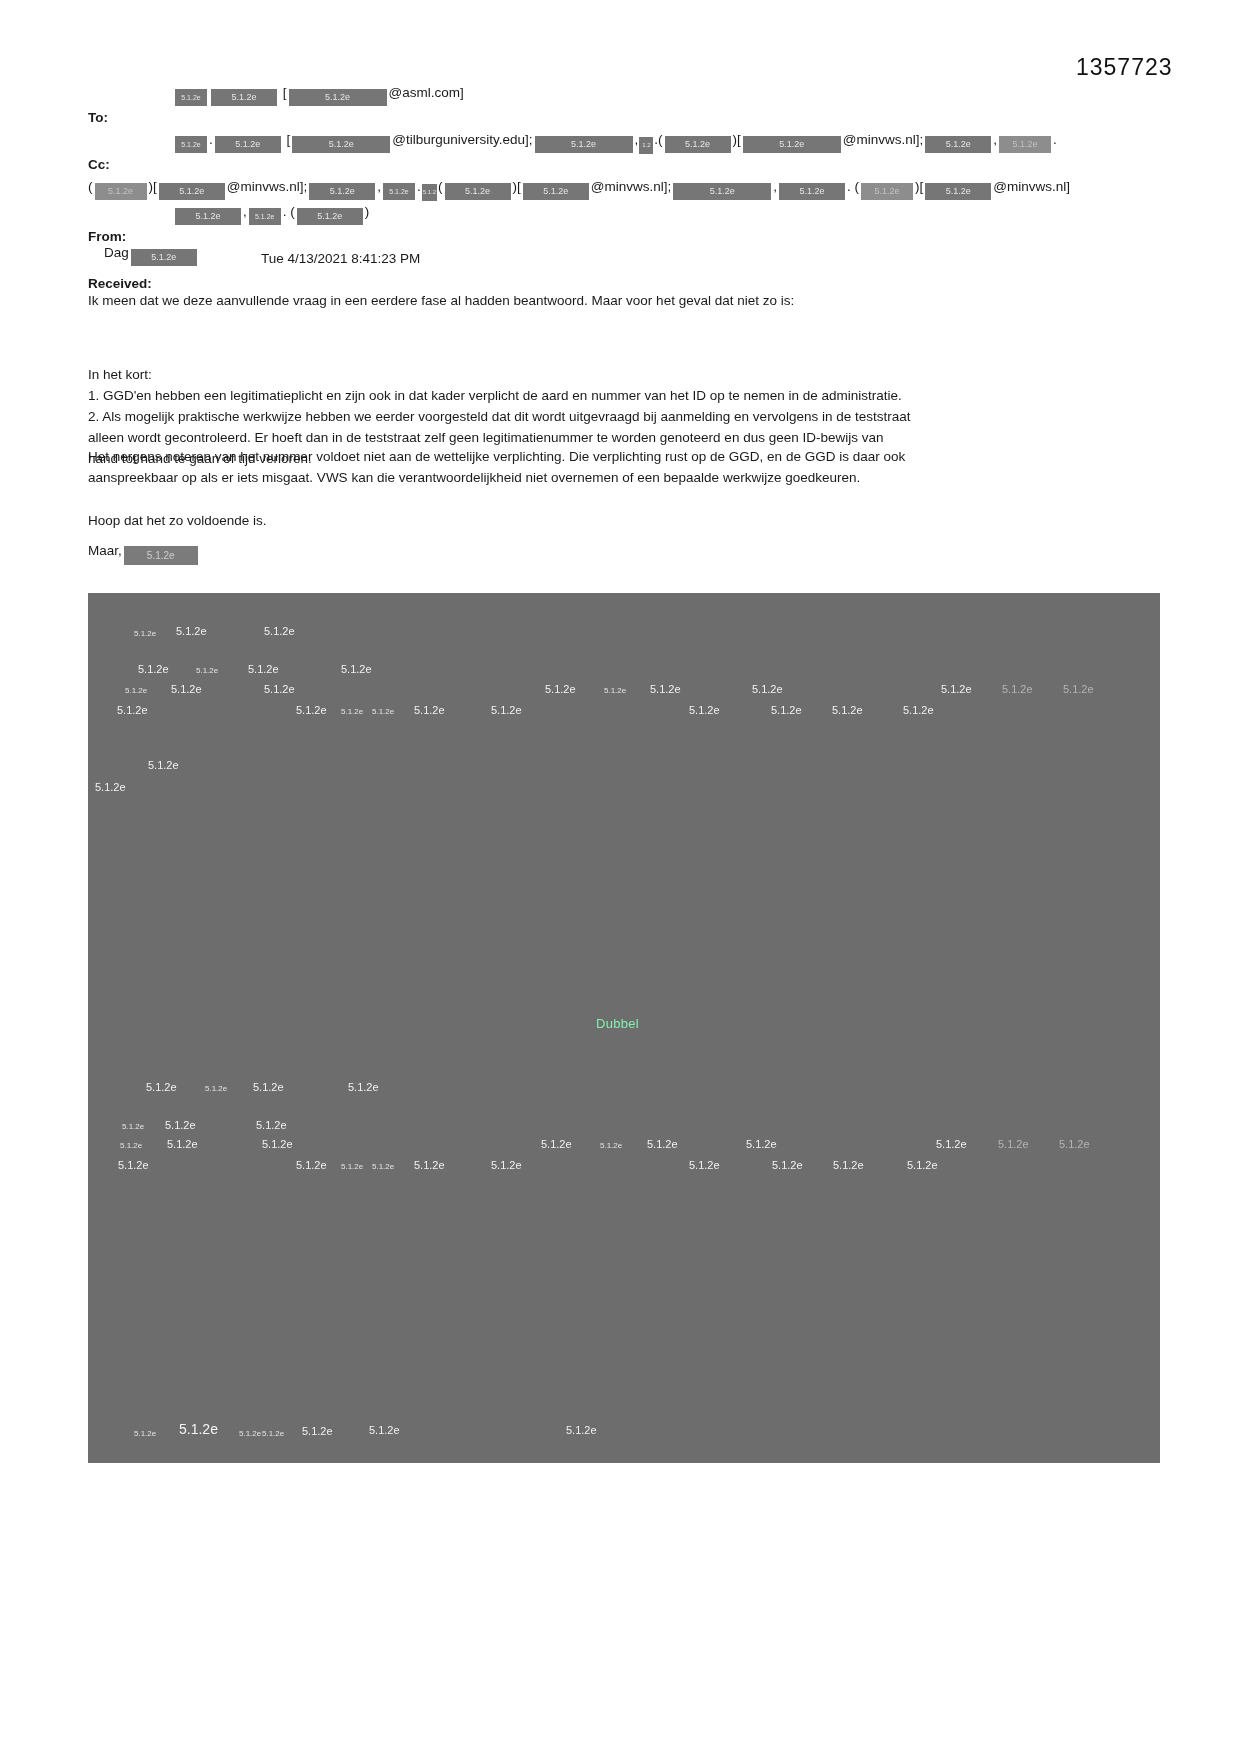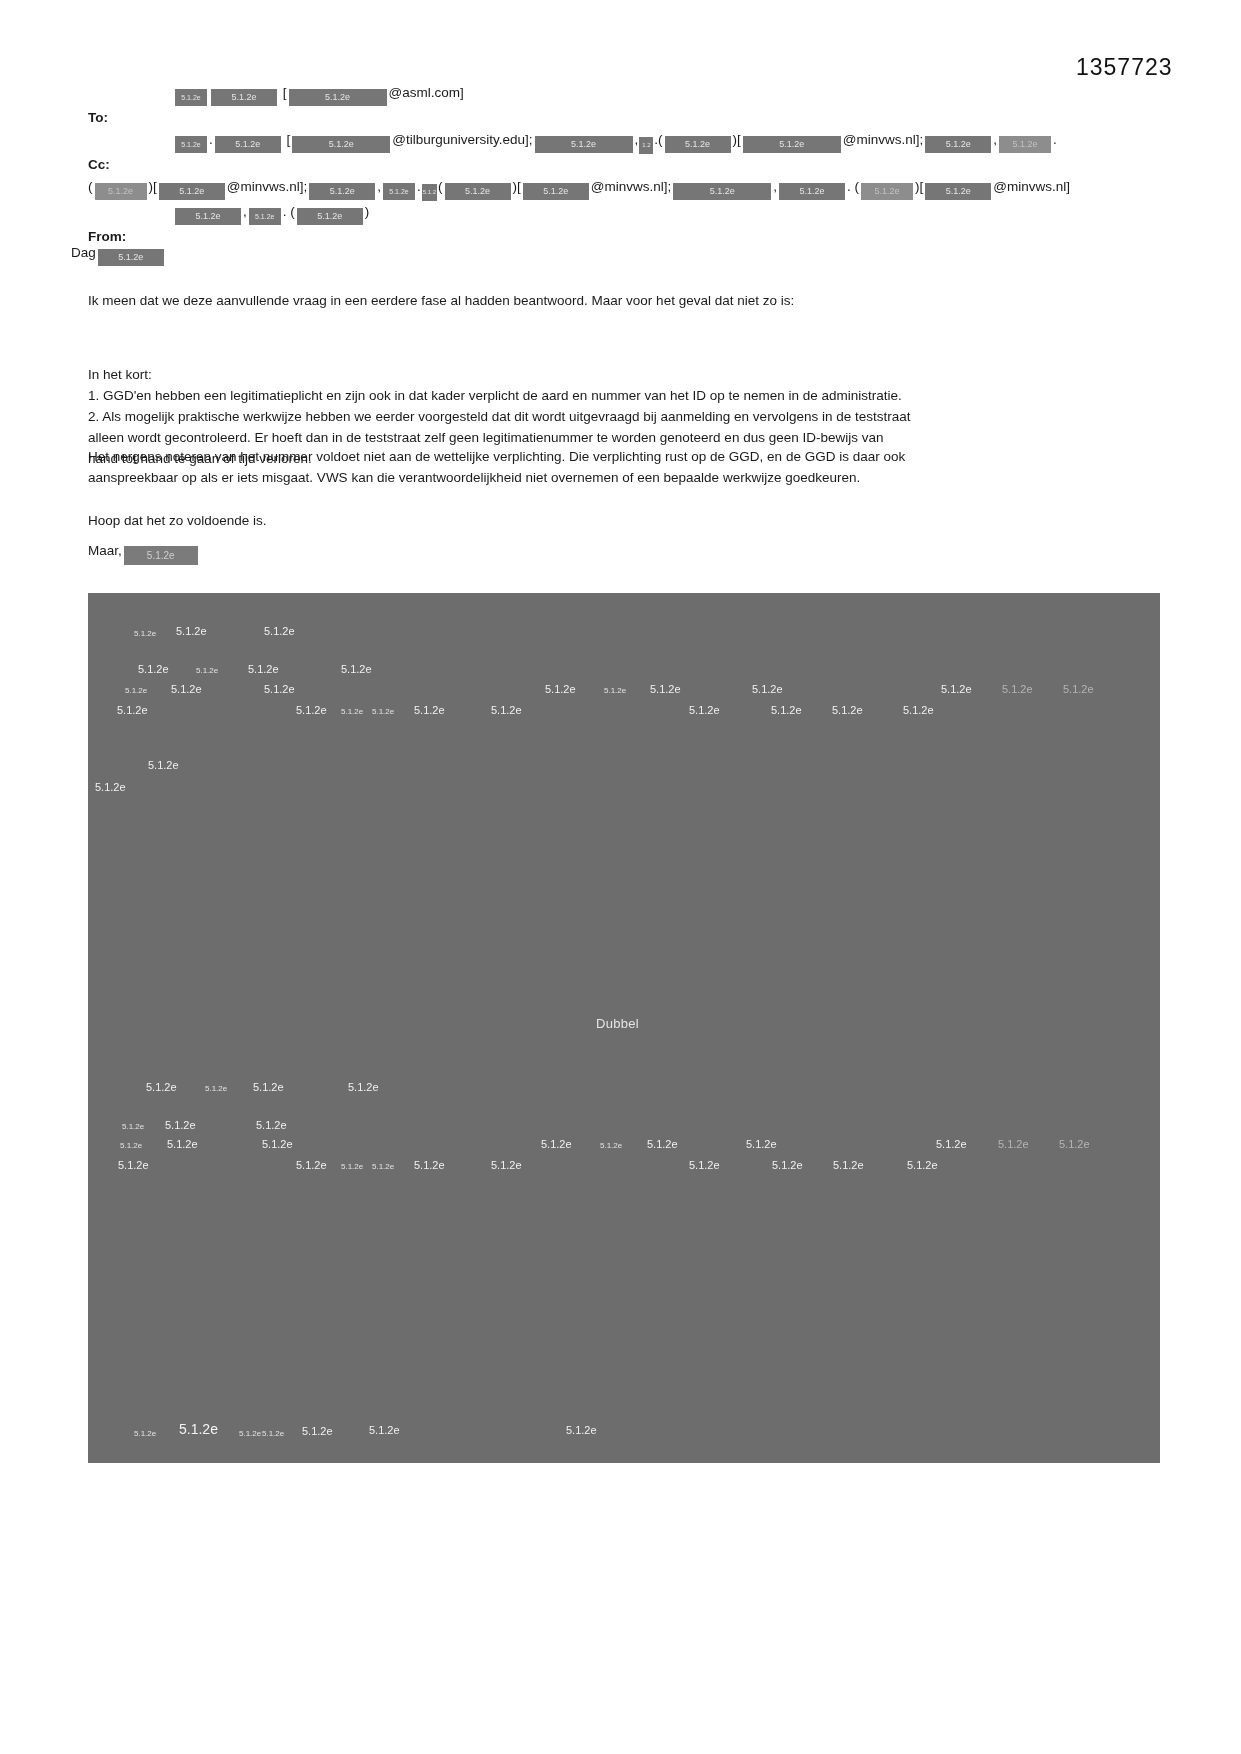--- a/index.html
+++ b/index.html
@@ -14,52 +14,55 @@
   .seg{white-space:pre;}
   .redact{display:inline-block;background:#767676;color:#e6e6e6;font-size:9px;text-align:center;
           line-height:11px;padding:3px 5px;margin:0 2px;vertical-align:-3px;min-width:44px;}
   .redact.sm{min-width:26px;font-size:7px;padding:3px 3px;}
   .redact.md{min-width:56px;}
   .redact.wide{min-width:88px;}
   .redact.tiny{min-width:12px;font-size:6px;padding:3px 1px;margin:0 1px;}
   .redact.dim{background:#8d8d8d;color:#c2c2c2;min-width:42px;}
   .redact.sig{min-width:62px;background:#7b7b7b;color:#cfcfcf;font-size:10px;padding:4px 6px;vertical-align:-4px;}
   .para{position:absolute;left:88px;width:1078px;font-size:13.5px;line-height:21px;white-space:pre-line;}
-  #greeting{position:absolute;left:71px;top:245px;font-size:13.5px;}
+  #greeting{position:absolute;left:104px;top:245px;font-size:13.5px;}
   #p1{top:290px;}
   #p2{top:333px;margin-top:31px;}
   #p3{top:446px;}
   #p4{top:510px;}
   #signature{position:absolute;left:88px;top:543px;font-size:13.5px;}
   #redacted-block{position:absolute;left:88px;top:593px;width:1072px;height:870px;background:#6d6d6d;}
   .blk-label{position:absolute;color:#f1f1f1;font-size:11px;white-space:nowrap;}
   .blk-label.sm{font-size:8px;color:#e3e3e3;}
   .blk-label.dim{color:#b5b5b5;}
   .blk-label.lg{font-size:14px;color:#f5f5f5;}
-  .blk-label.dub{font-size:13px;color:#e5e5e5;letter-spacing:.3px;}
+  .blk-label.dub{font-size:13px;color:#86efac;letter-spacing:.3px;}
 </style>
 </head>
 <body>
 
 <div id="page">
 
   <div id="doc-number">1357723</div>
 
   <div id="email-header">
     <div class="hrow">
       <span class="hlabel">To:</span><span class="hval"><span class="redact sm">5.1.2e</span><span class="redact md">5.1.2e</span><span class="seg"> [</span><span class="redact wide">5.1.2e</span><span class="seg">@asml.com]</span></span>
     </div>
     <div class="hrow">
       <span class="hlabel">Cc:</span><span class="hval"><span class="redact sm">5.1.2e</span><span class="seg">.</span><span class="redact md">5.1.2e</span><span class="seg"> [</span><span class="redact wide">5.1.2e</span><span class="seg">@tilburguniversity.edu];</span><span class="redact wide">5.1.2e</span><span class="seg">,</span><span class="redact tiny">1.2</span><span class="seg">.(</span><span class="redact md">5.1.2e</span><span class="seg">)[</span><span class="redact wide">5.1.2e</span><span class="seg">@minvws.nl];</span><span class="redact md">5.1.2e</span><span class="seg">,</span><span class="redact dim">5.1.2e</span><span class="seg">.</span></span>
     </div>
     <div class="hrow">
       <span class="hval"><span class="seg">(</span><span class="redact dim">5.1.2e</span><span class="seg">)[</span><span class="redact md">5.1.2e</span><span class="seg">@minvws.nl];</span><span class="redact md">5.1.2e</span><span class="seg">,</span><span class="redact sm">5.1.2e</span><span class="seg">.</span><span class="redact tiny">5.1.2</span><span class="seg">(</span><span class="redact md">5.1.2e</span><span class="seg">)[</span><span class="redact md">5.1.2e</span><span class="seg">@minvws.nl];</span><span class="redact wide">5.1.2e</span><span class="seg">,</span><span class="redact md">5.1.2e</span><span class="seg">. (</span><span class="redact dim">5.1.2e</span><span class="seg">)[</span><span class="redact md">5.1.2e</span><span class="seg">@minvws.nl]</span></span>
     </div>
     <div class="hrow">
       <span class="hlabel">From:</span><span class="hval"><span class="redact md">5.1.2e</span><span class="seg">,</span><span class="redact sm">5.1.2e</span><span class="seg">. (</span><span class="redact md">5.1.2e</span><span class="seg">)</span></span>
+    </div>
+    <div class="hrow">
+      <span class="hlabel">Received:</span><span class="hval wide-indent">Tue 4/13/2021 8:41:23 PM</span>
     </div>
   </div>
 
   <div id="greeting"><span class="seg">Dag</span><span class="redact md">5.1.2e</span></div>
 
   <div id="p1" class="para">Ik meen dat we deze aanvullende vraag in een eerdere fase al hadden beantwoord. Maar voor het geval dat niet zo is:</div>
   <div id="p2" class="para">In het kort:
 1. GGD'en hebben een legitimatieplicht en zijn ook in dat kader verplicht de aard en nummer van het ID op te nemen in de administratie.
 2. Als mogelijk praktische werkwijze hebben we eerder voorgesteld dat dit wordt uitgevraagd bij aanmelding en vervolgens in de teststraat
 alleen wordt gecontroleerd. Er hoeft dan in de teststraat zelf geen legitimatienummer te worden genoteerd en dus geen ID-bewijs van

